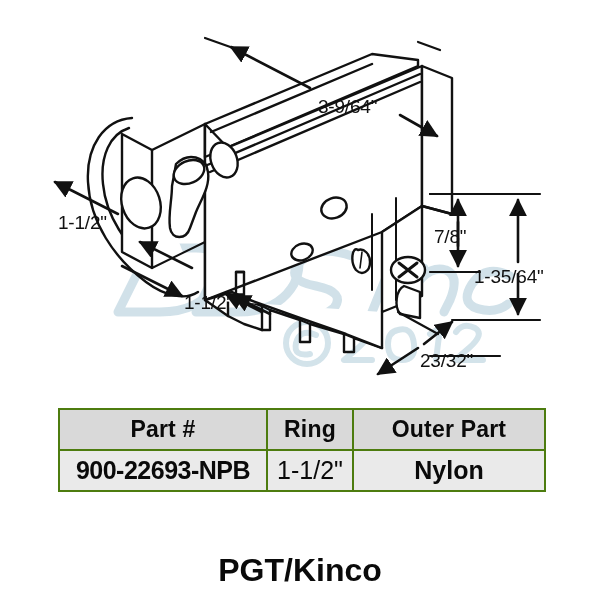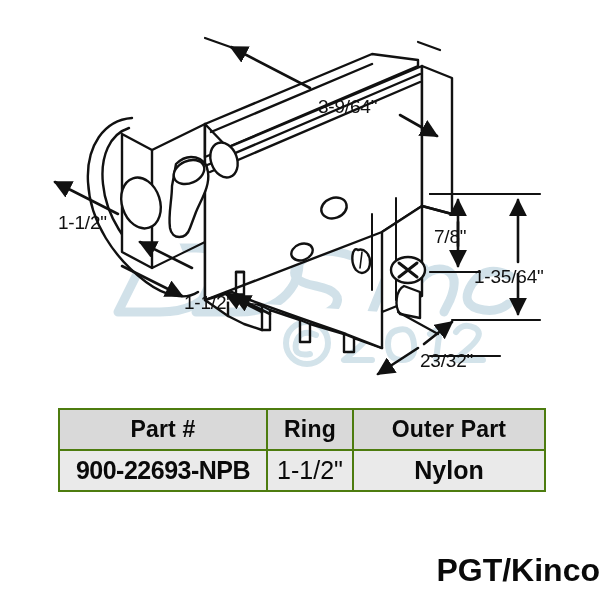--- a/index.html
+++ b/index.html
@@ -104,21 +104,21 @@
   col.col-part { width: 206px; }
   col.col-size { width: 84px; }
   col.col-ring { width: 190px; }
 
   
   #brand-title {
     position: absolute;
     left: 0;
     top: 552px;
     width: 600px;
-    text-align: right;
+    text-align: center;
     font-family: "Liberation Sans", sans-serif;
     font-size: 32px;
     font-weight: bold;
     color: #0a0a0a;
     letter-spacing: 0px;
   }
 </style>
 </head>
 <body>
 

